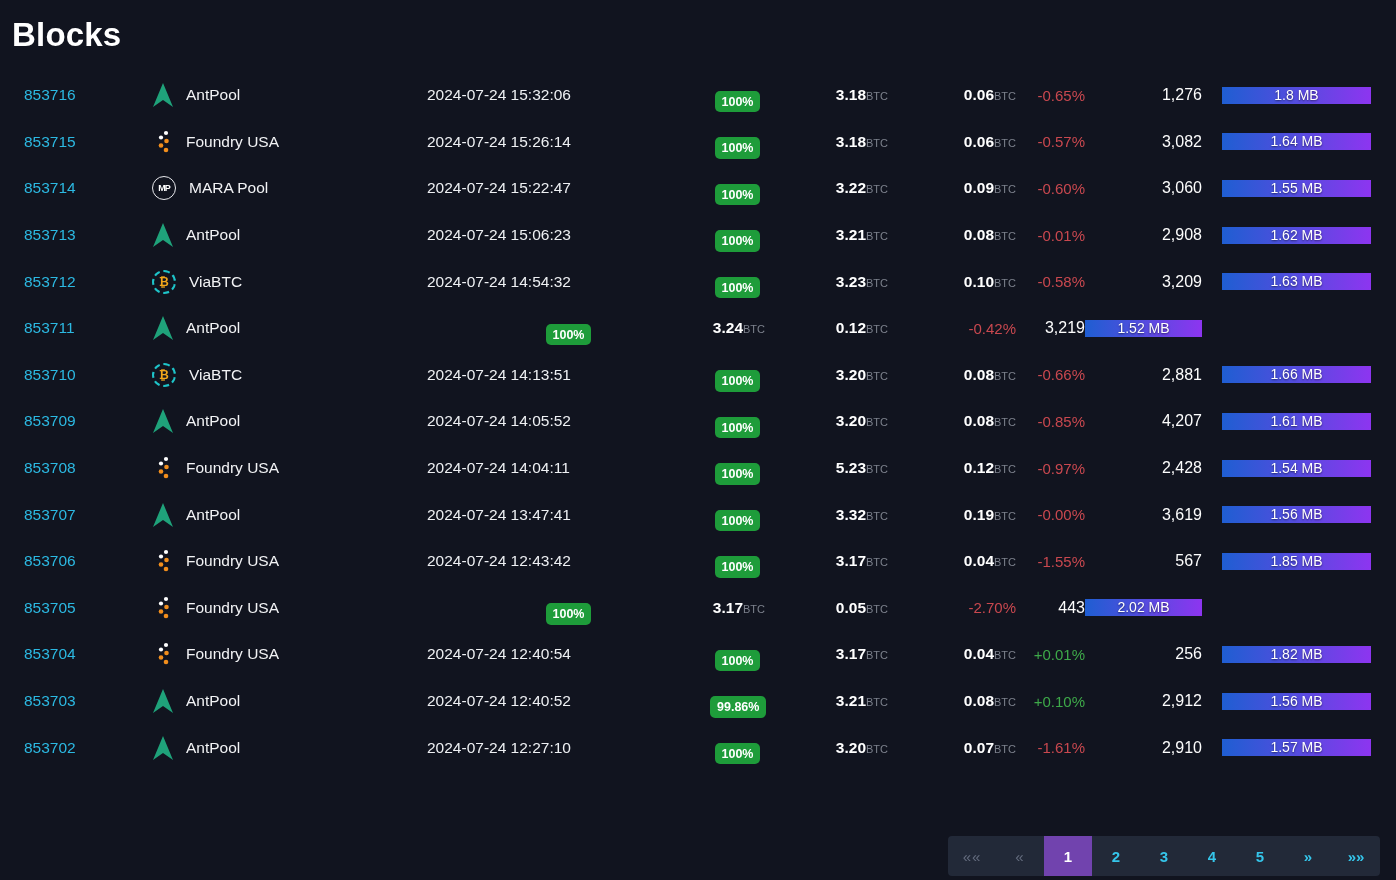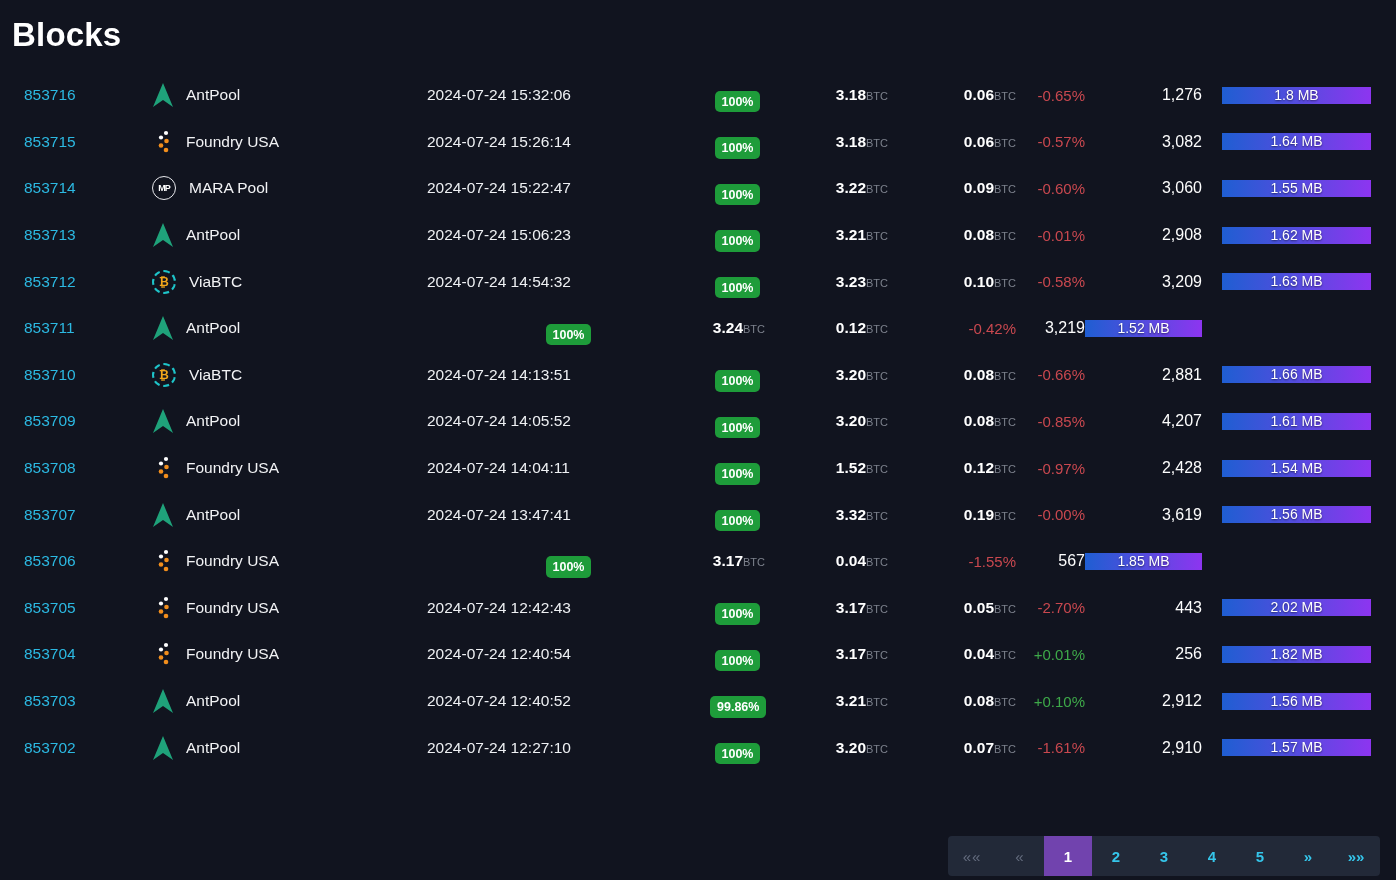--- a/index.html
+++ b/index.html
@@ -240,21 +240,21 @@
                 <circle cx="7" cy="7.5" r="2.1" fill="#ffffff"></circle>
                 <circle cx="12.5" cy="11" r="2.3" fill="#f28e1c"></circle>
                 <circle cx="7" cy="15.5" r="2.3" fill="#f28e1c"></circle>
                 <circle cx="12" cy="20" r="2.3" fill="#f28e1c"></circle>
               </svg>
             </span>
             <span class="pool-name">Foundry USA</span>
           </div>
           <div class="timestamp c-left">2024-07-24 14:04:11</div>
           <div class="c-center"><span class="health-badge">100%</span></div>
-          <div class="c-right"><span class="num">1.52</span><span class="unit">BTC</span></div>
+          <div class="c-right"><span class="num">5.23</span><span class="unit">BTC</span></div>
           <div class="c-right"><span class="num">0.12</span><span class="unit">BTC</span></div>
           <div class="c-right delta-down">-0.97%</div>
           <div class="c-right txs">2,428</div>
           <div class="size-wrap">
             <div class="size-bar">1.54 MB</div>
           </div>
         </div>
         <div class="t-row">
           <div class="c-left"><a class="height-link">853707</a></div>
           <div class="pool-cell">
@@ -282,20 +282,21 @@
               <svg width="18" height="24" viewBox="0 0 18 24">
                 <circle cx="12" cy="3" r="2.1" fill="#ffffff"></circle>
                 <circle cx="7" cy="7.5" r="2.1" fill="#ffffff"></circle>
                 <circle cx="12.5" cy="11" r="2.3" fill="#f28e1c"></circle>
                 <circle cx="7" cy="15.5" r="2.3" fill="#f28e1c"></circle>
                 <circle cx="12" cy="20" r="2.3" fill="#f28e1c"></circle>
               </svg>
             </span>
             <span class="pool-name">Foundry USA</span>
           </div>
+          <div class="timestamp c-left">2024-07-24 12:43:42</div>
           <div class="c-center"><span class="health-badge">100%</span></div>
           <div class="c-right"><span class="num">3.17</span><span class="unit">BTC</span></div>
           <div class="c-right"><span class="num">0.04</span><span class="unit">BTC</span></div>
           <div class="c-right delta-down">-1.55%</div>
           <div class="c-right txs">567</div>
           <div class="size-wrap">
             <div class="size-bar">1.85 MB</div>
           </div>
         </div>
         <div class="t-row">
@@ -305,21 +306,20 @@
               <svg width="18" height="24" viewBox="0 0 18 24">
                 <circle cx="12" cy="3" r="2.1" fill="#ffffff"></circle>
                 <circle cx="7" cy="7.5" r="2.1" fill="#ffffff"></circle>
                 <circle cx="12.5" cy="11" r="2.3" fill="#f28e1c"></circle>
                 <circle cx="7" cy="15.5" r="2.3" fill="#f28e1c"></circle>
                 <circle cx="12" cy="20" r="2.3" fill="#f28e1c"></circle>
               </svg>
             </span>
             <span class="pool-name">Foundry USA</span>
           </div>
-          <div class="timestamp c-left">2024-07-24 12:42:43</div>
           <div class="c-center"><span class="health-badge">100%</span></div>
           <div class="c-right"><span class="num">3.17</span><span class="unit">BTC</span></div>
           <div class="c-right"><span class="num">0.05</span><span class="unit">BTC</span></div>
           <div class="c-right delta-down">-2.70%</div>
           <div class="c-right txs">443</div>
           <div class="size-wrap">
             <div class="size-bar">2.02 MB</div>
           </div>
         </div>
         <div class="t-row">

